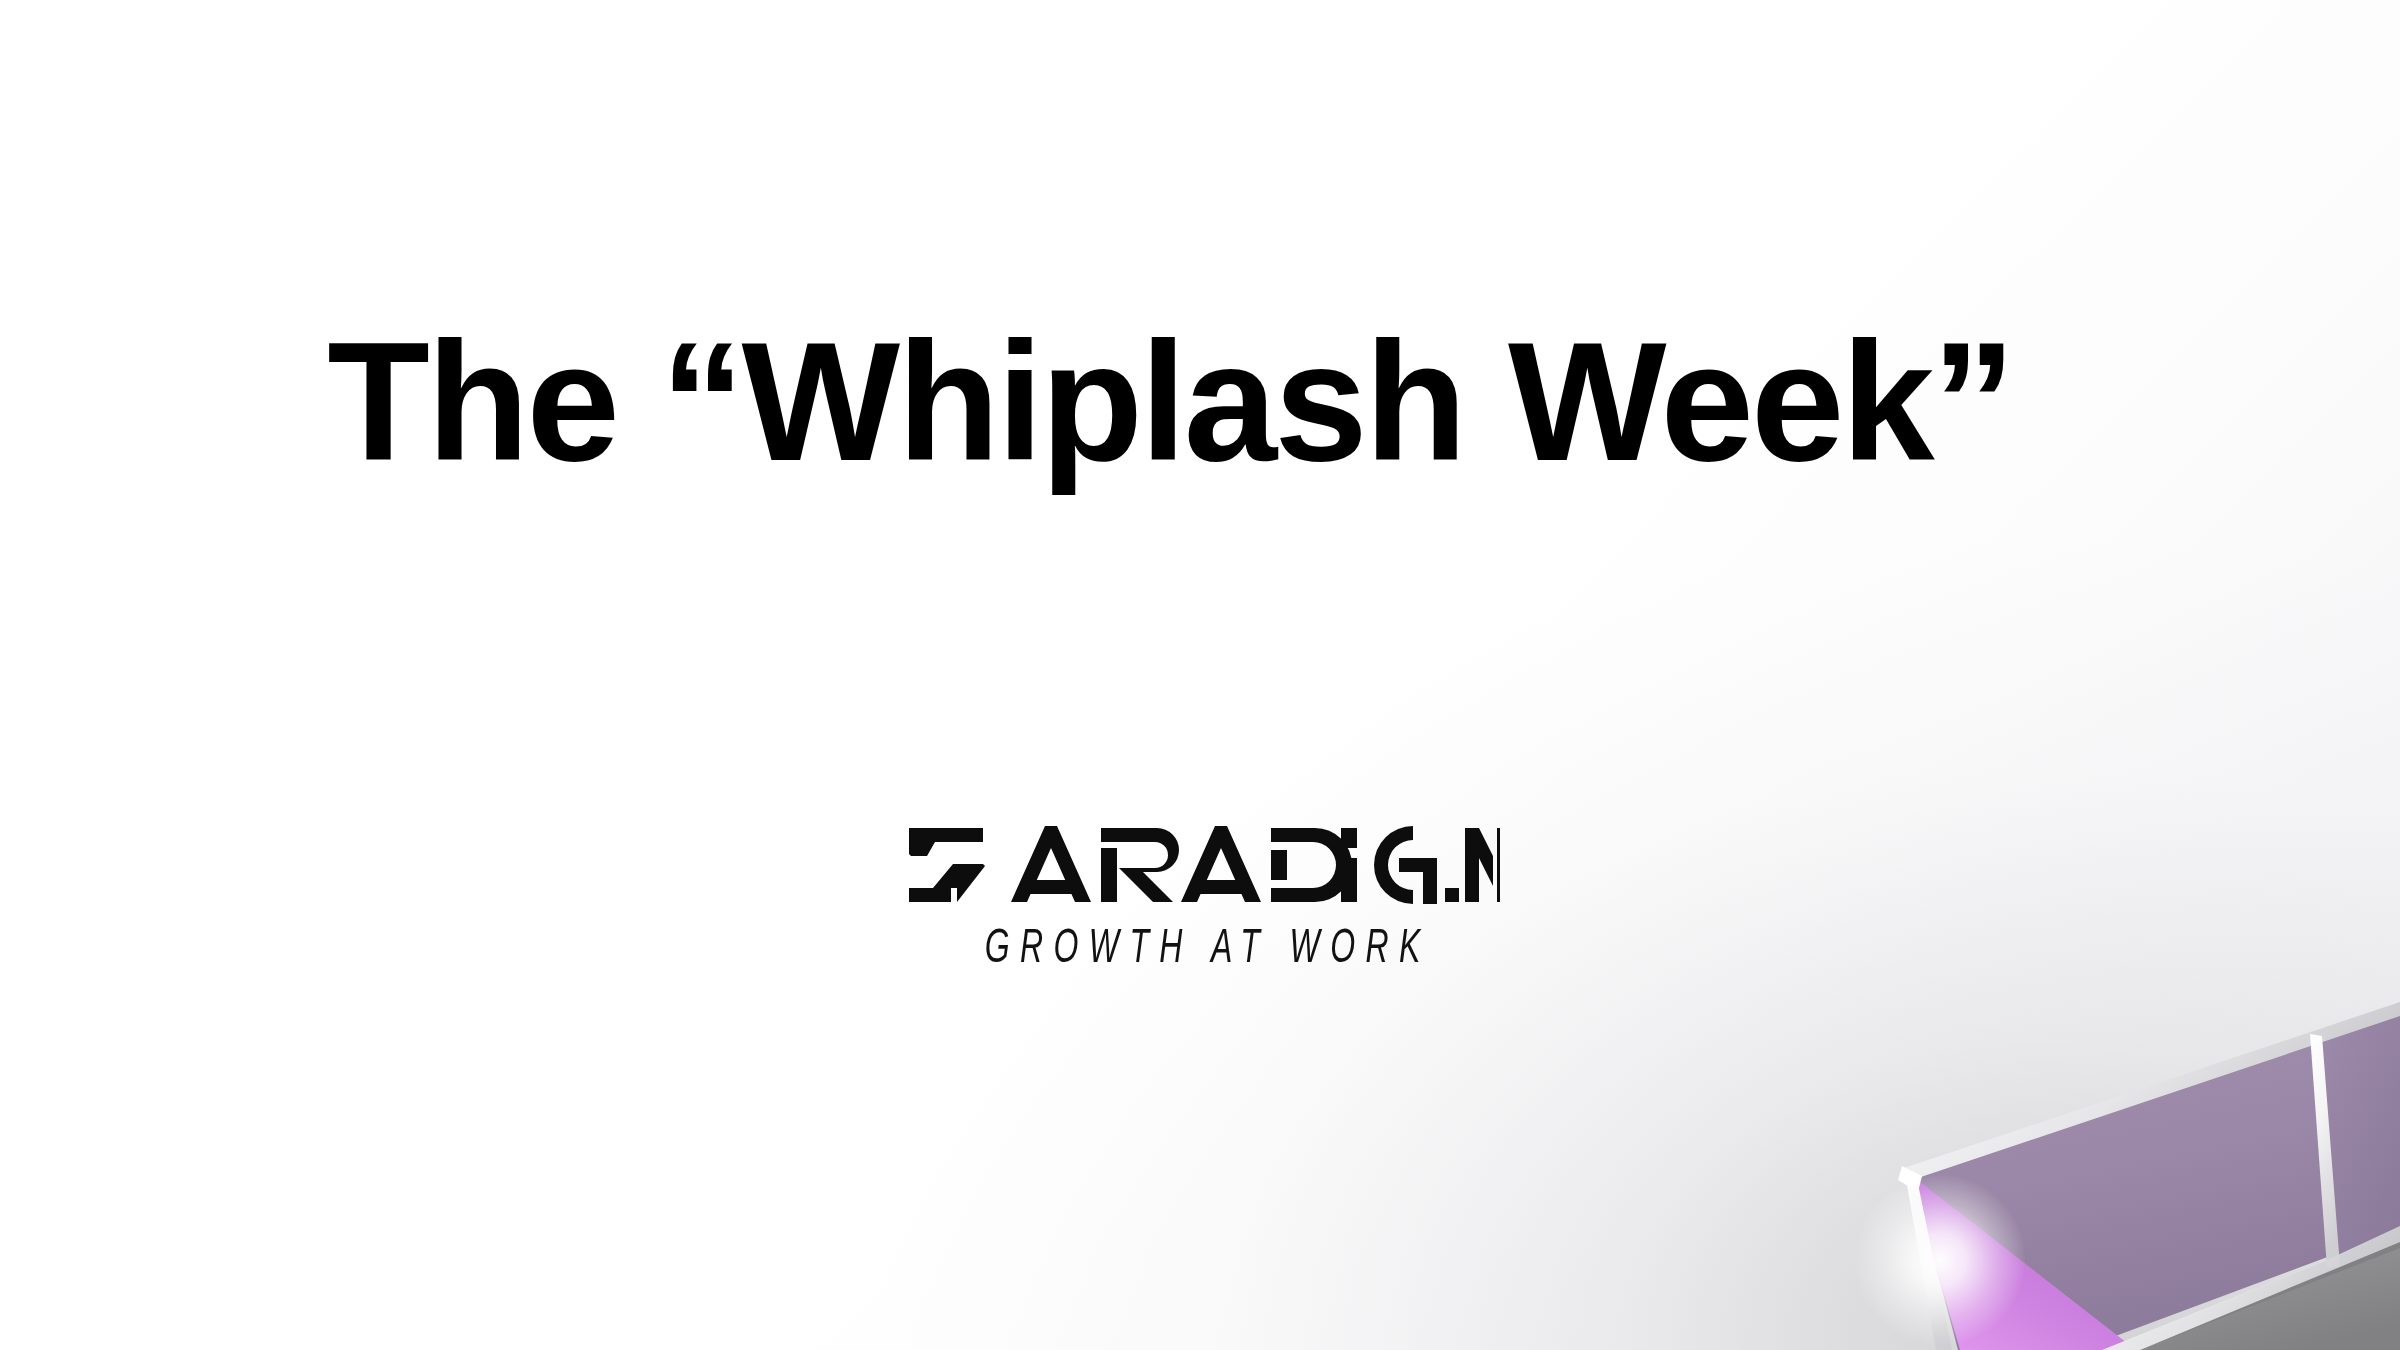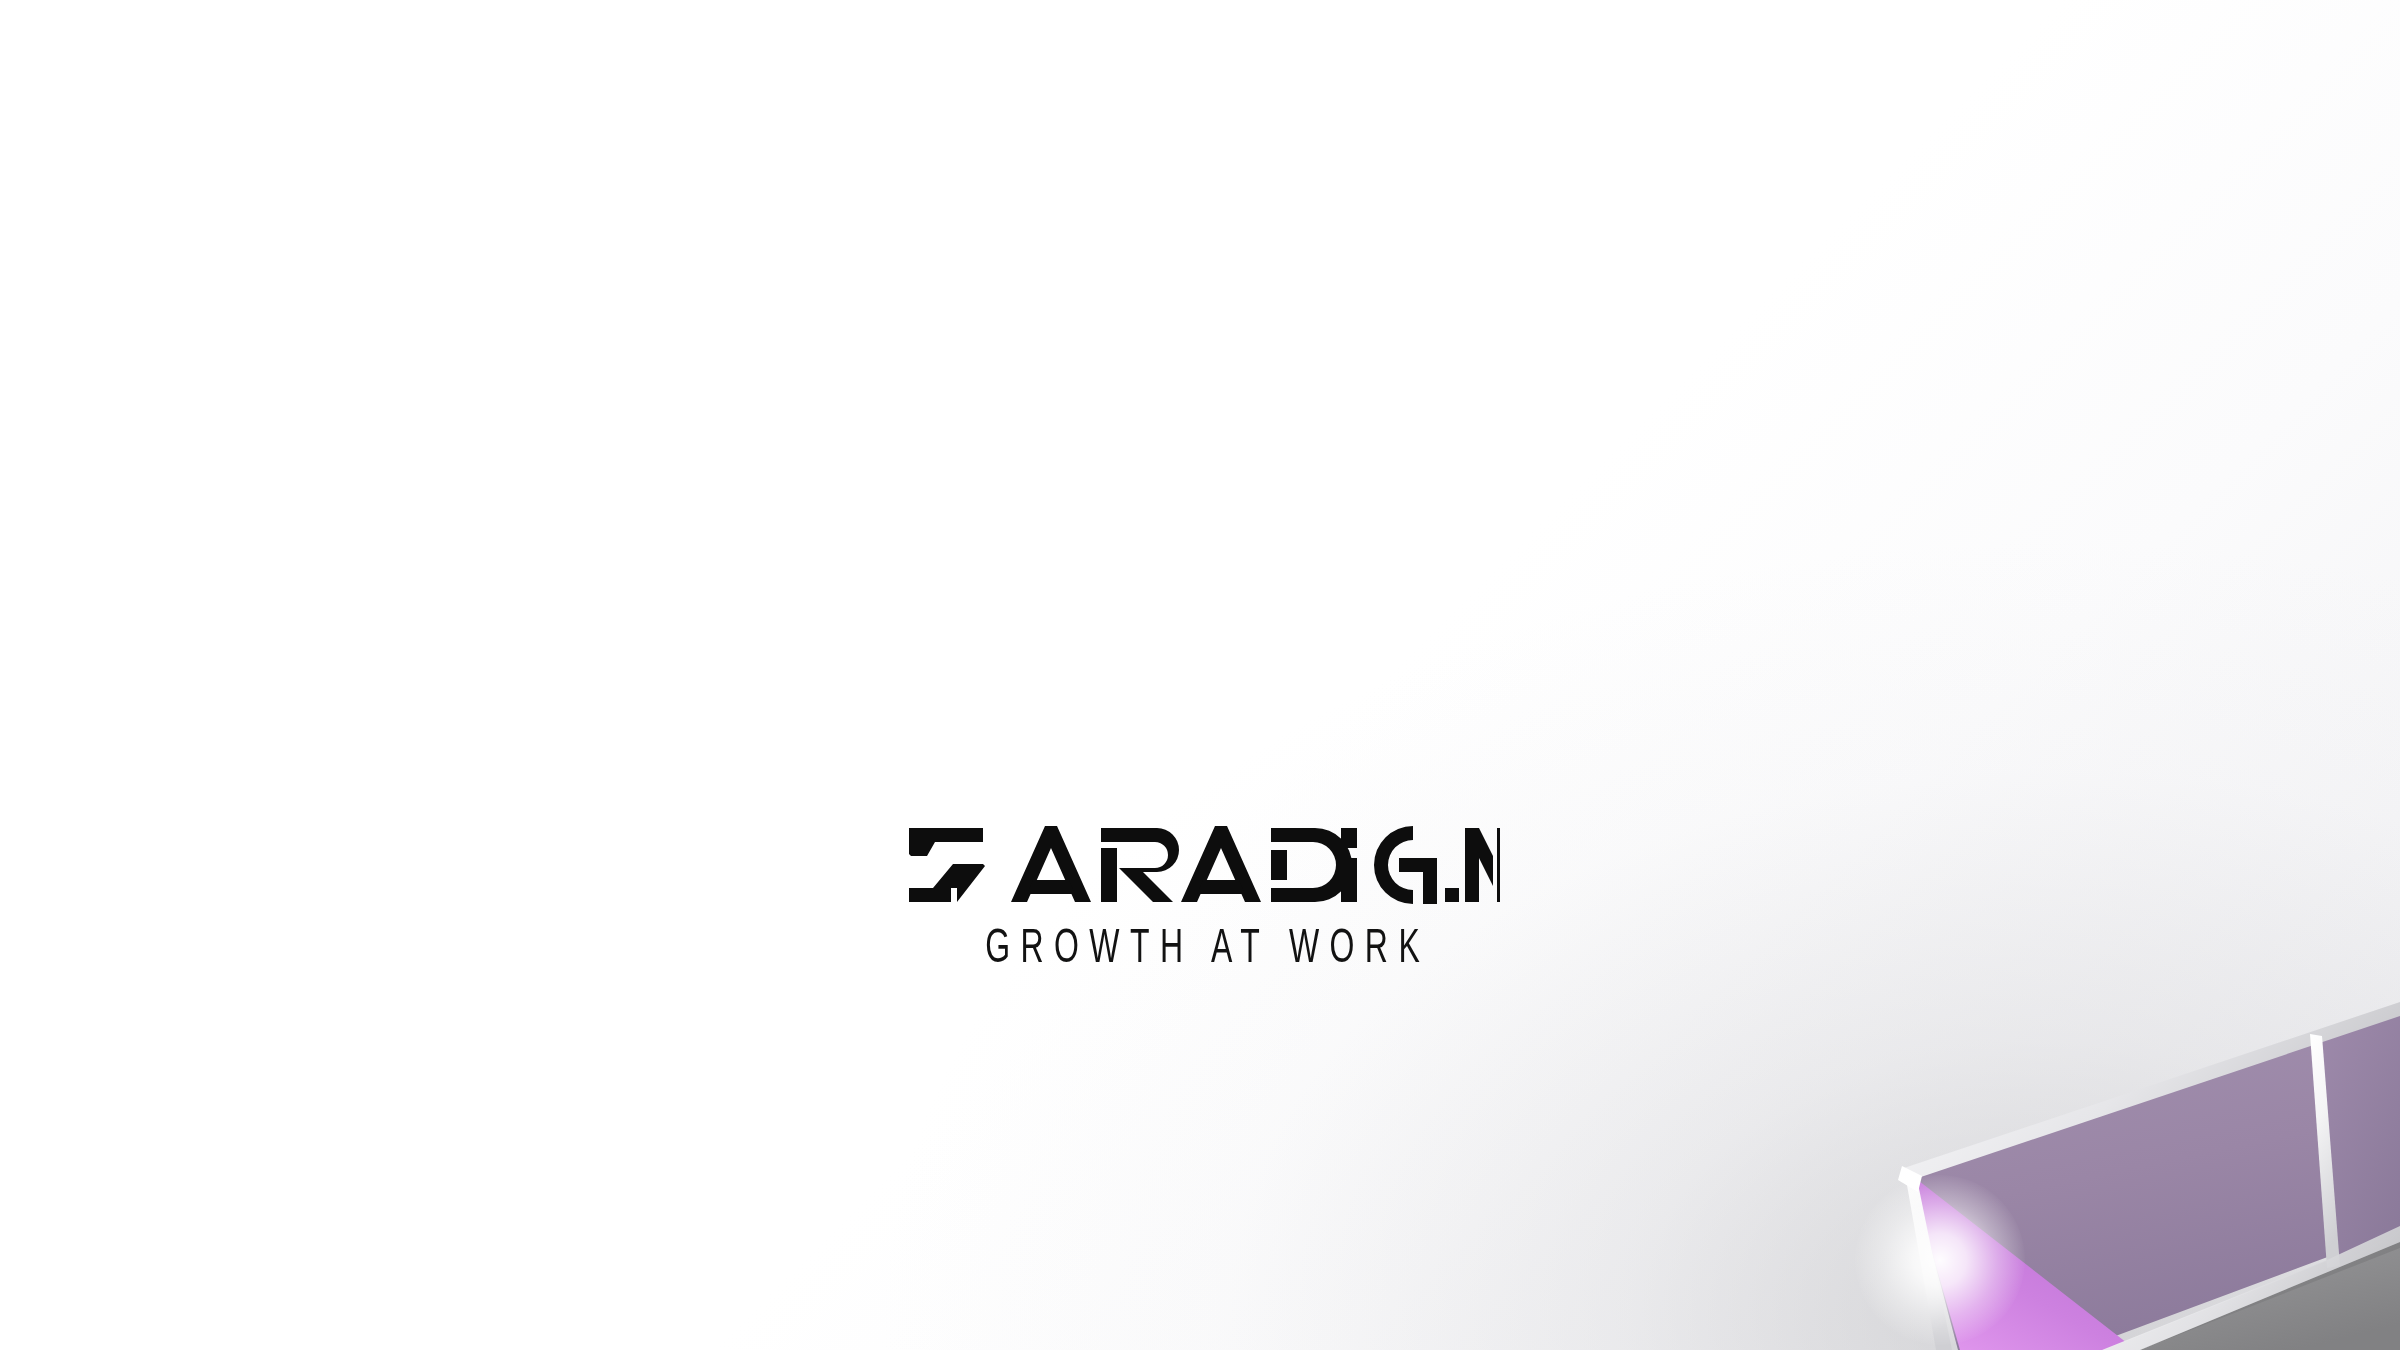--- a/index.html
+++ b/index.html
@@ -72,20 +72,21 @@
     white-space: nowrap;
   }
 
   
   .logo {
     position: absolute;
     left: 905px;
     top: 818px;
     width: 595px;
     height: 165px;
+    font-style: italic;
   }
   .logo-mark { display: block; }
   .logo-tagline {
     position: absolute;
     left: 0;
     top: 104px;
     width: 595px;
     text-align: center;
     font-size: 40px;
     font-weight: 400;
@@ -207,20 +208,21 @@
       </g>
 
       <g>
         <polygon points="62,236 82,246 78,262 58,250" fill="#ffffff"></polygon>
       </g>
     </svg>
   </div>
 
   <div class="apex-glow"></div>
 
+  <div class="slide-title">The “Whiplash Week”</div>
 
 
   <div class="logo">
     <svg class="logo-mark" width="595" height="100" viewBox="0 0 595 100" xmlns="http://www.w3.org/2000/svg">
       <g fill="#0d0d0d">
 
         <path d="M4,10 H78 V24 H30 L22,38 H6 L4,36 Z"></path>
         <path d="M62,46 H78 L80,48 L52,84 V70 H28 L48,46 Z"></path>
         <path d="M4,70 H44 L24,84 H4 Z"></path>
         <path d="M4,70 H46 V84 H4 Z"></path>

